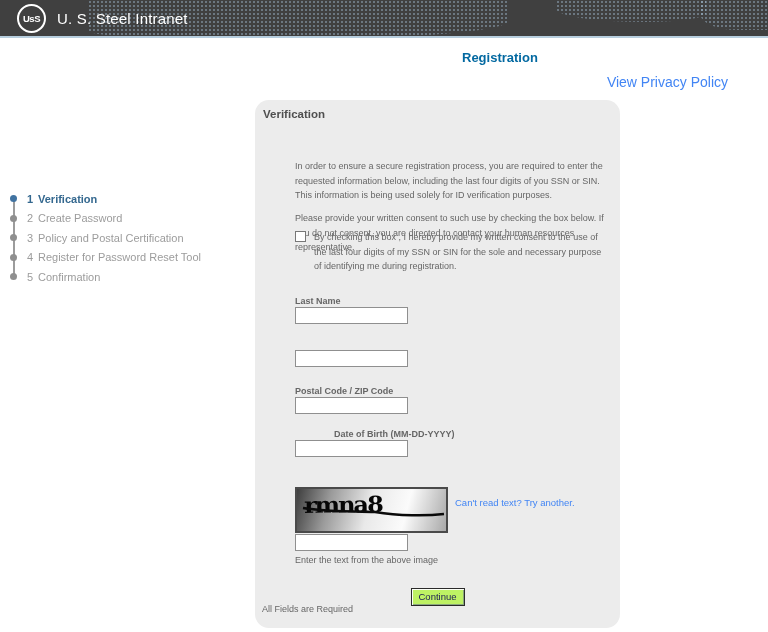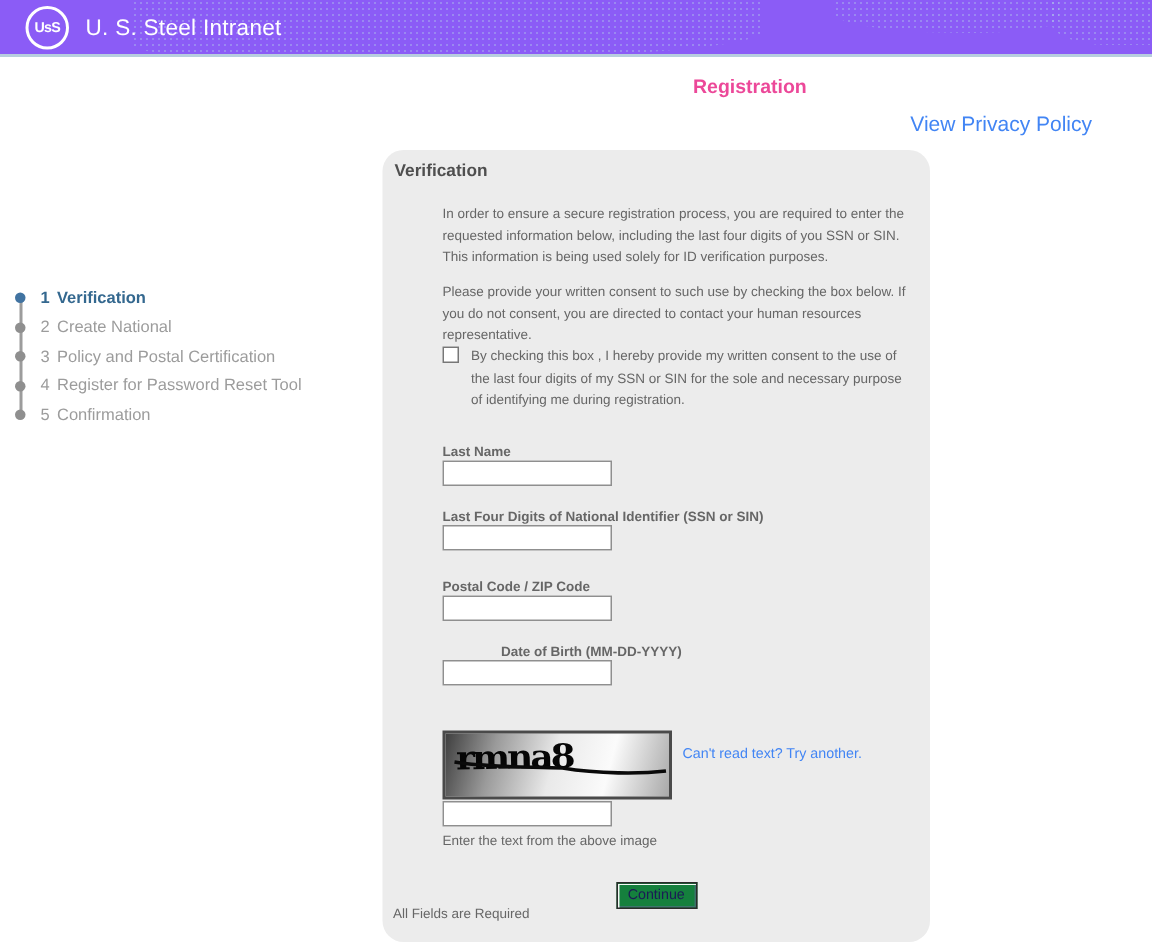--- a/index.html
+++ b/index.html
@@ -1,37 +1,37 @@
 <!DOCTYPE html>
 <html><head>
 <meta charset="utf-8">
 <style>
   * { margin:0; padding:0; box-sizing:border-box; }
   html,body { width:768px; height:632px; background:#fff; overflow:hidden;
     font-family:"Liberation Sans", sans-serif; position:relative; }
 
   
   .header { position:absolute; left:0; top:0; width:768px; height:38px;
-    background:#8b5cf6; border-bottom:2px solid #b7cede;padding-left:40px; }
+    background:#404040; border-bottom:2px solid #b7cede;padding-left:40px; }
   .map-blob { position:absolute;
     background-image:radial-gradient(rgba(178,208,234,0.38) 0.8px, transparent 0.95px);
     background-size:4px 4px; pointer-events:none; }
   .blob1 { left:88px; top:0; width:420px; height:38px; border-radius:0 0 45% 20%; }
   .blob2 { left:556px; top:0; width:150px; height:22px; border-radius:0 0 40% 60%; }
   .blob3 { left:700px; top:0; width:68px; height:30px; border-radius:0 0 0 55%; }
   .logo { position:absolute; left:17px; top:4px; width:29px; height:29px;
     border:2px solid #fff; border-radius:50%; color:#fff; display:flex;
     align-items:center; justify-content:center; font-weight:bold; font-size:9.5px;
     letter-spacing:-0.5px; }
   .header-title { position:absolute; left:57px; top:0; height:55px; line-height:38px;
     color:#fff; font-size:15px; letter-spacing:0.2px; }
 
   
   .page-title { position:absolute; left:462px; top:50px; font-size:13px;
-    font-weight:bold; color:#ec4899; }
+    font-weight:bold; color:#0369a1; }
   .privacy-link { position:absolute; right:40px; top:74px; font-size:14px;
     color:#4285f4; text-decoration:none; cursor:pointer; }
 
   
   .stepper { position:absolute; left:0; top:189px; width:250px; }
   .step-line { position:absolute; left:12.5px; top:8px; width:2px; height:79px;
     background:#9c9c9c; }
   .step-row { position:relative; display:flex; align-items:center; height:19.5px;
     font-size:11px; color:#9c9c9c; }
   .step-dot { width:7px; height:7px; border-radius:50%; background:#8f8f8f;
@@ -39,21 +39,21 @@
   .step-num { margin-left:10px; width:11px; flex:0 0 auto; }
   .step-row.active { color:#34688f; font-weight:bold; }
   .step-row.active .step-dot { background:#4173a1; }
 
   
   .panel { position:absolute; left:255px; top:100px; width:365px; height:528px;
     background:#ececec; border-radius:14px; }
   .panel-heading { position:absolute; left:8px; top:8px; font-size:11.5px;
     font-weight:bold; color:#4f4f4f; }
   .para { position:absolute; left:40px; width:312px; font-size:9px;
-    line-height:14.5px; color:#666; }
+    line-height:14.5px; color:#666;margin-top:24px; }
   .p1 { top:35px; }
   .p2 { top:87px; }
 
   .consent-row { position:absolute; left:40px; top:130px; width:312px; display:flex; }
   .checkbox { width:11px; height:11px; background:#fff; border:1px solid #777;
     flex:0 0 auto; margin-top:1px; cursor:pointer; }
   .consent-text { margin-left:8px; width:292px; font-size:9px; line-height:14.5px;
     color:#666; }
 
   .field-label { position:absolute; left:40px; font-size:9px; color:#666;font-weight:bold; }
@@ -74,21 +74,21 @@
     letter-spacing:-2px; color:#060606; transform:rotate(-1deg) scaleY(0.92); }
   .captcha-swoosh { position:absolute; left:0; top:0; }
   .captcha-alt-link { position:absolute; left:200px; top:397px; font-size:9.5px;
     color:#4285f4; text-decoration:none; cursor:pointer; }
   .inp-captcha { top:434px; }
   .captcha-help { position:absolute; left:40px; top:455px; font-size:9px; color:#666; }
 
   
   .continue-btn { position:absolute; left:50%; transform:translateX(-50%); top:488px;
     font-family:"Liberation Sans", sans-serif; font-size:9.5px; color:#1b1b55;
-    background:#15803d; border:1px solid #2a2a2a; padding:2px 7px 3px 7px;
+    background:#bef264; border:1px solid #2a2a2a; padding:2px 7px 3px 7px;
     box-shadow:inset 1px 1px 0 rgba(255,255,255,0.95), inset -1px -1px 0 rgba(96,106,150,0.55);
     cursor:pointer; }
   .footer-note { position:absolute; left:7px; top:504px; font-size:9px; color:#666; }
 </style>
 </head>
 <body>
 
 <div class="header">
   <div class="map-blob blob1"></div>
   <div class="map-blob blob2"></div>
@@ -106,21 +106,21 @@
   <div class="step-line"></div>
 
   <div class="step-row active">
     <span class="step-dot"></span>
     <span class="step-num">1</span>
     <span class="step-label">Verification</span>
   </div>
   <div class="step-row">
     <span class="step-dot"></span>
     <span class="step-num">2</span>
-    <span class="step-label">Create National</span>
+    <span class="step-label">Create Password</span>
   </div>
   <div class="step-row">
     <span class="step-dot"></span>
     <span class="step-num">3</span>
     <span class="step-label">Policy and Postal Certification</span>
   </div>
   <div class="step-row">
     <span class="step-dot"></span>
     <span class="step-num">4</span>
     <span class="step-label">Register for Password Reset Tool</span>
@@ -139,21 +139,20 @@
   <div class="para p2">Please provide your written consent to such use by checking the box below. If you do not consent, you are directed to contact your human resources representative.</div>
 
   <div class="consent-row">
     <div class="checkbox"></div>
     <div class="consent-text">By checking this box , I hereby provide my written consent to the use of the last four digits of my SSN or SIN for the sole and necessary purpose of identifying me during registration.</div>
   </div>
 
   <div class="field-label lbl-1">Last Name</div>
   <input class="text-input inp-1" type="text" value="" style="">
 
-  <div class="field-label lbl-2">Last Four Digits of National Identifier (SSN or SIN)</div>
   <input class="text-input inp-2" type="text" value="" style="">
 
   <div class="field-label lbl-3">Postal Code / ZIP Code</div>
   <input class="text-input inp-3" type="text" value="" style="">
 
   <div class="field-label lbl-4">Date of Birth (MM-DD-YYYY)</div>
   <input class="text-input inp-4" type="text" value="" style="">
 
   <div class="captcha-img">
     <span class="captcha-text">rmna8</span>

